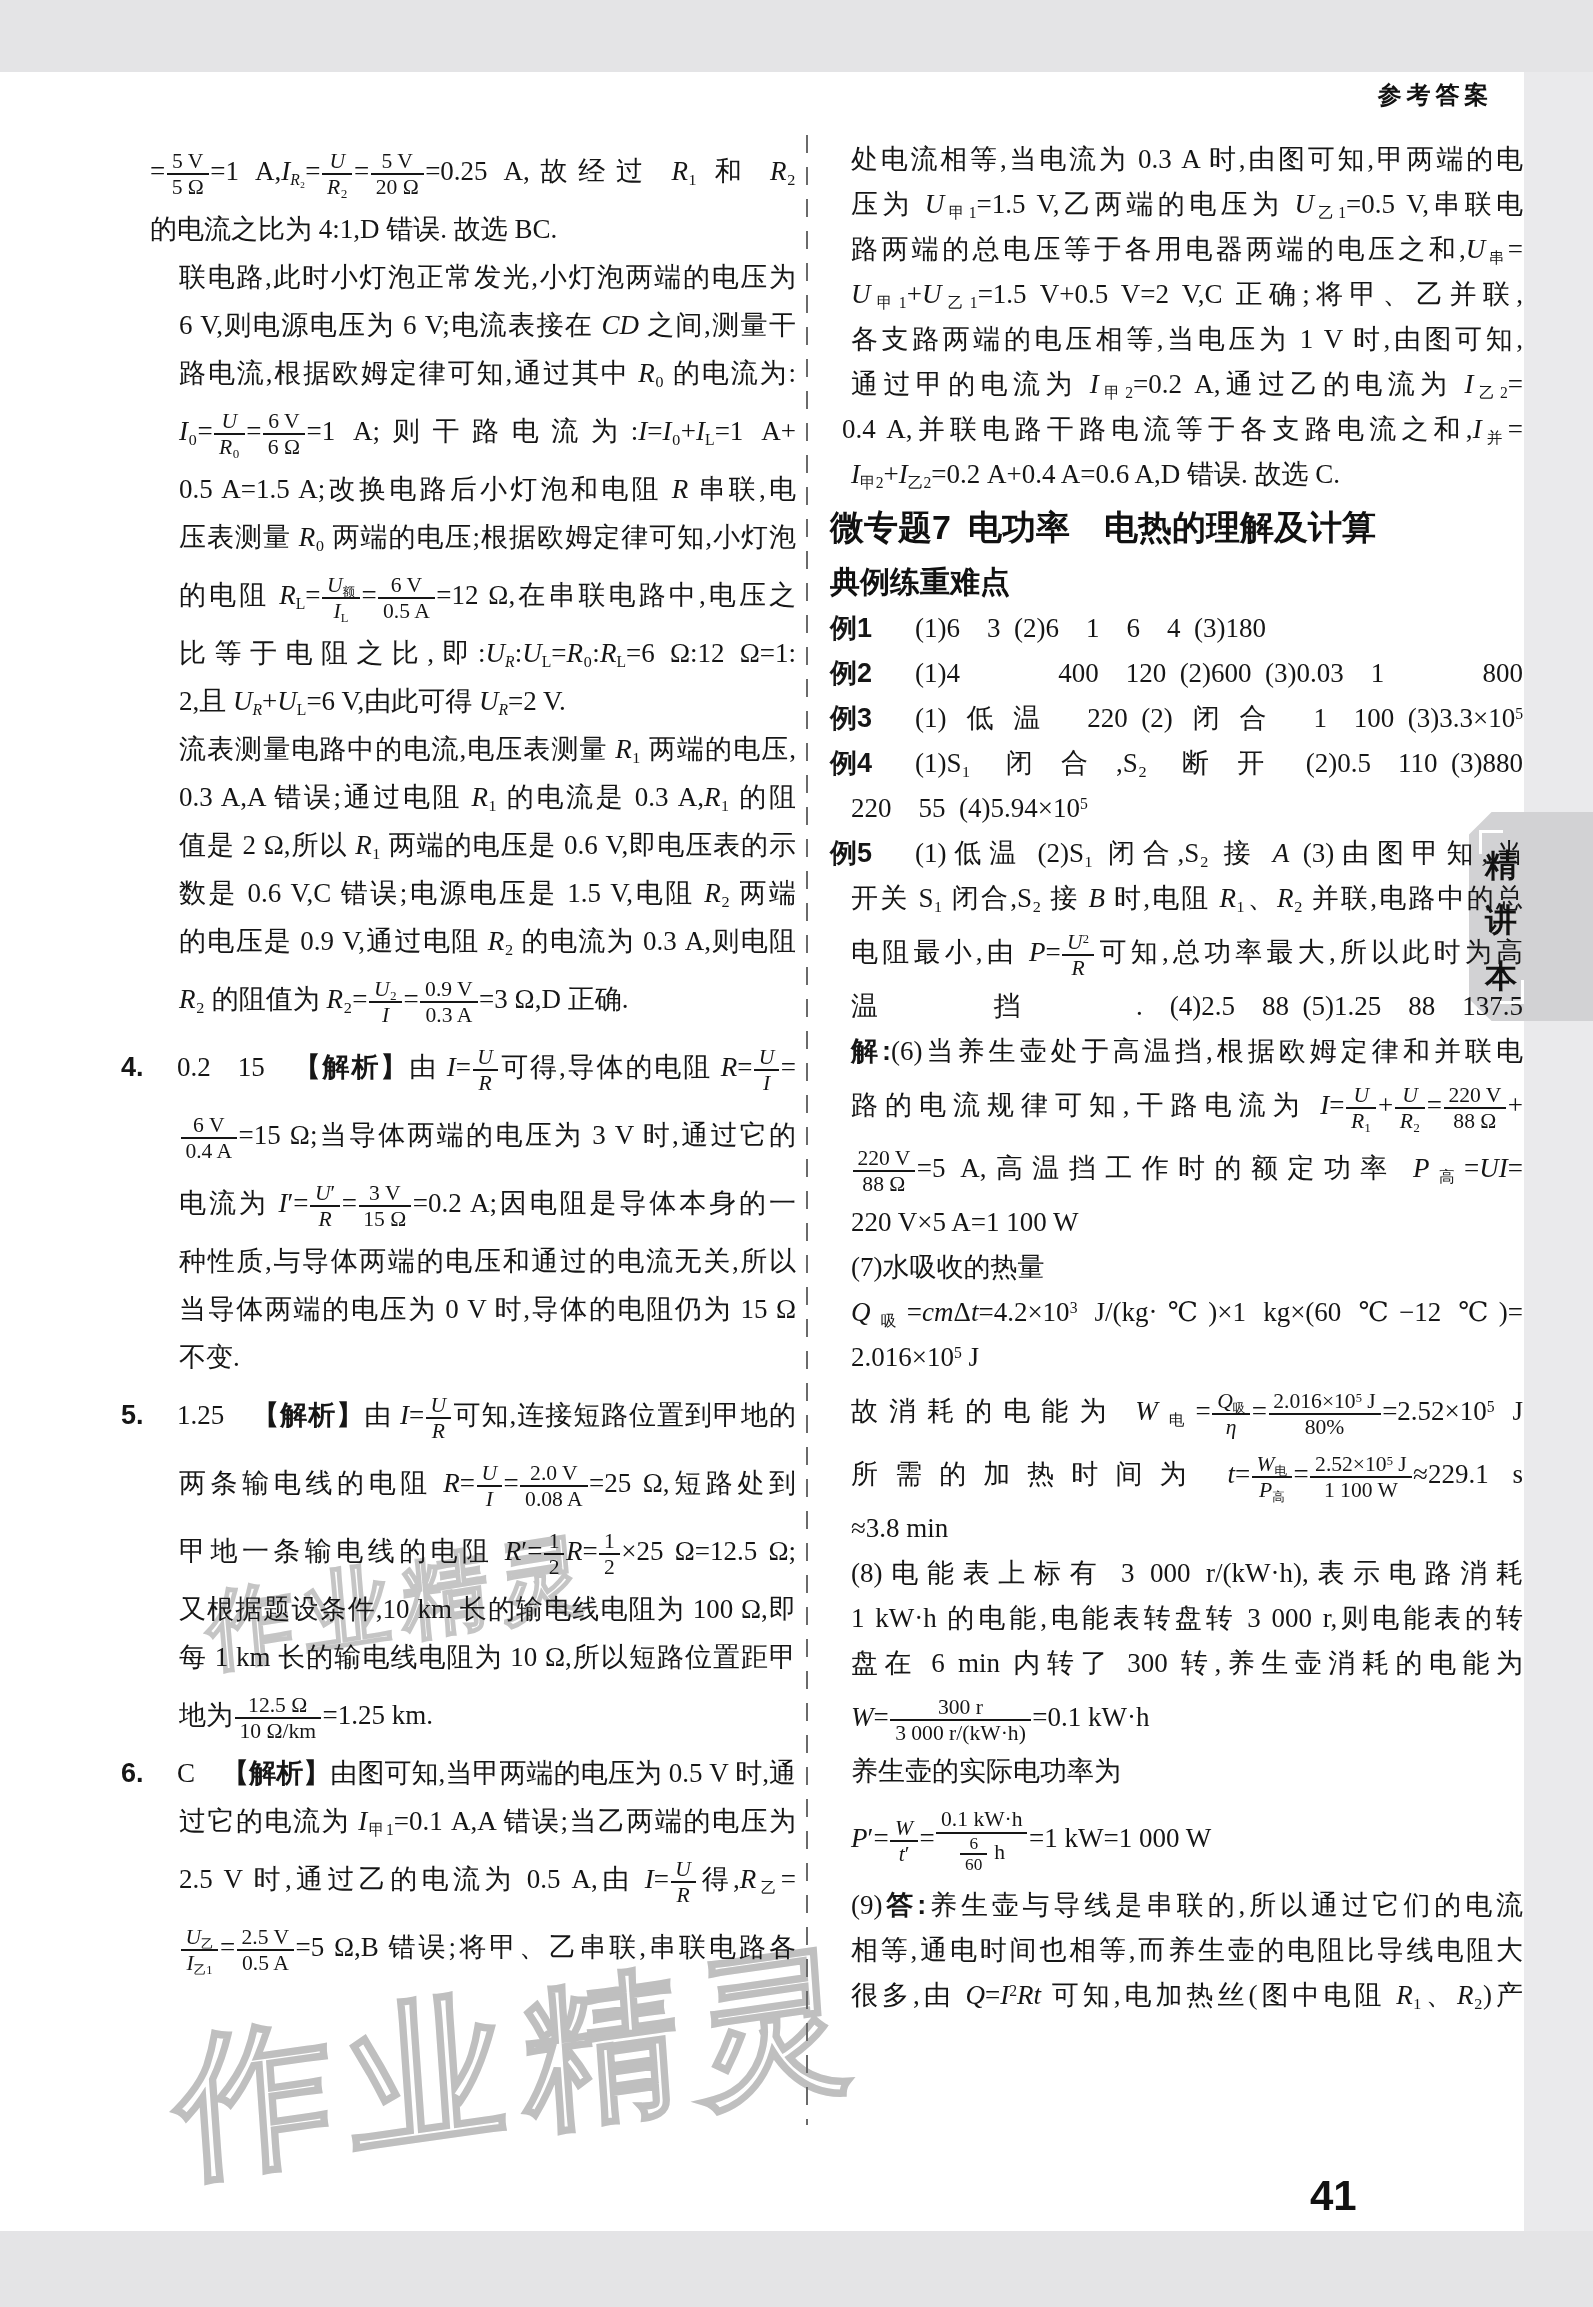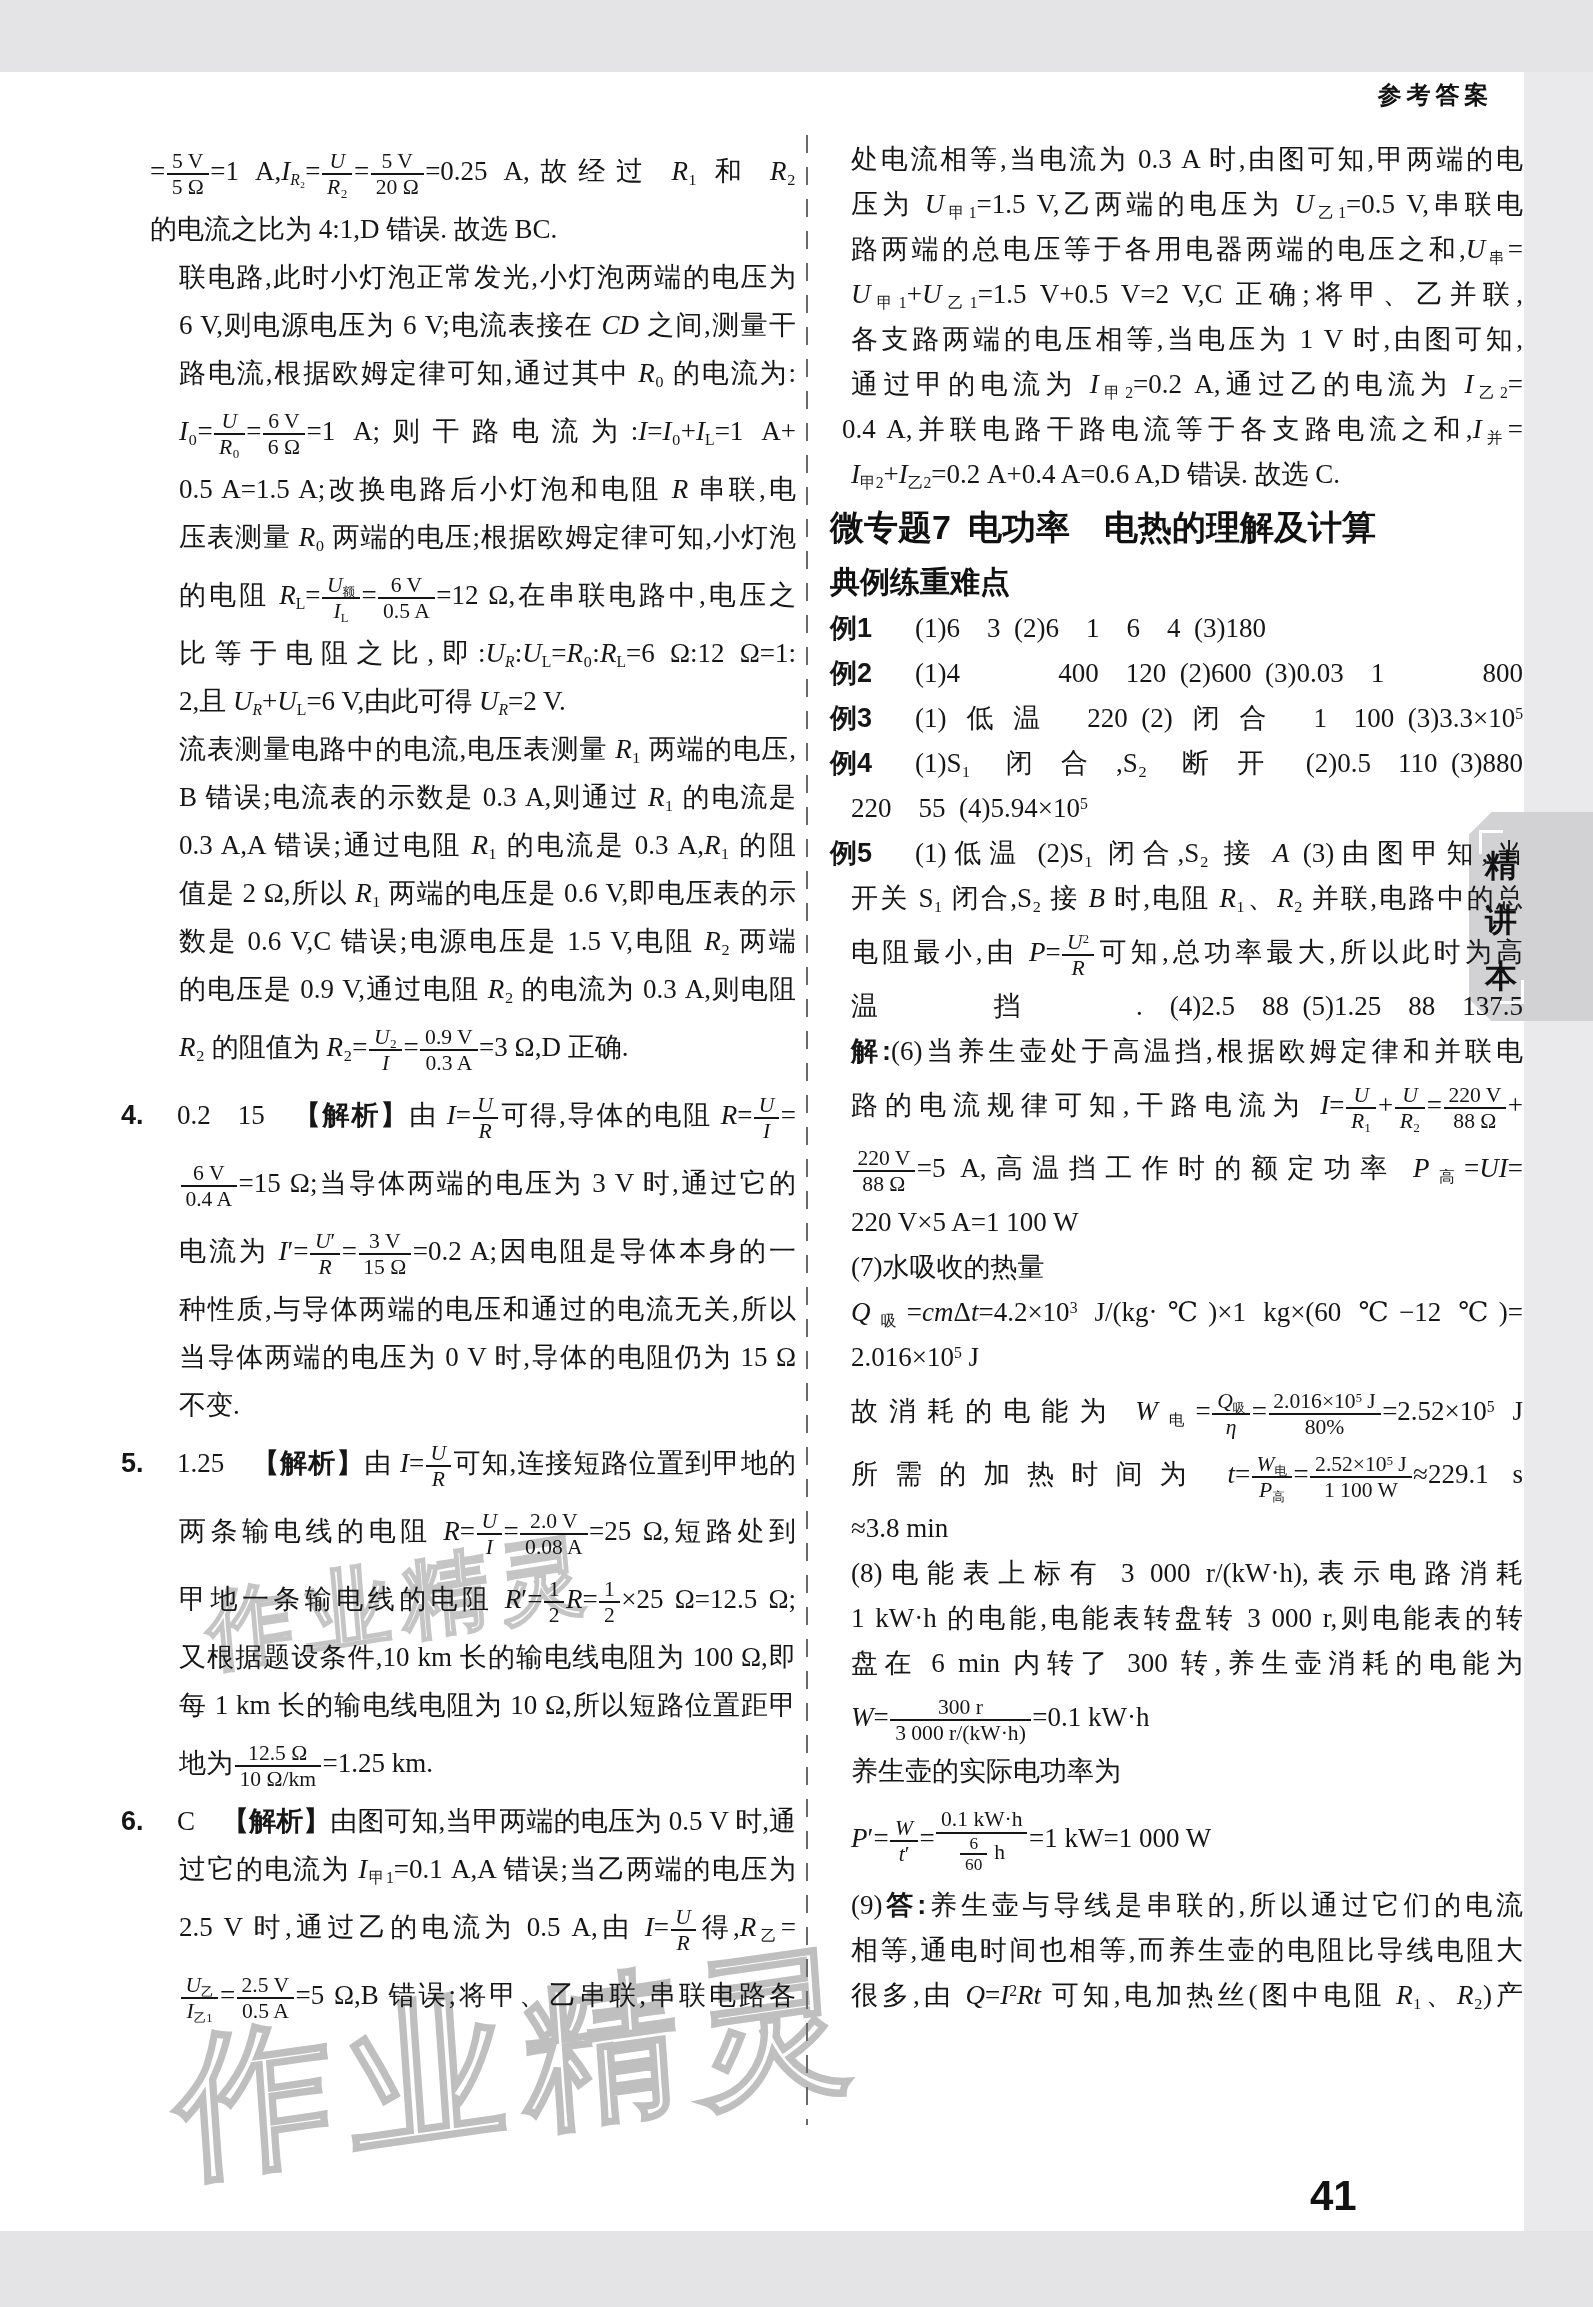--- a/index.html
+++ b/index.html
@@ -102,21 +102,20 @@
     <div class="line tall" style="margin-left: 58px;">的电阻 <em>R</em><sub>L</sub>=<span class="fr">
         <span class="num"><em>U</em><sub>额</sub></span>
         <span class="den"><em>I</em><sub>L</sub></span>
       </span>=<span class="fr">
         <span class="num">6 V</span>
         <span class="den">0.5 A</span>
       </span>=12 Ω,在串联电路中,电压之</div>
     <div class="line" style="margin-left: 58px;">比等于电阻之比,即:<em>U</em><sub><em>R</em></sub>:<em>U</em><sub>L</sub>=<em>R</em>₀:<em>R</em><sub>L</sub>=6 Ω:12 Ω=1:</div>
     <div class="line nj" style="margin-left: 58px;">2,且 <em>U</em><sub><em>R</em></sub>+<em>U</em><sub>L</sub>=6 V,由此可得 <em>U</em><sub><em>R</em></sub>=2 V.</div>
     <div class="line" style="margin-left: 58px;">流表测量电路中的电流,电压表测量 <em>R</em>₁ 两端的电压,</div>
-    <div class="line" style="margin-left: 58px;">B 错误;电流表的示数是 0.3 A,则通过 <em>R</em>₁ 的电流是</div>
     <div class="line" style="margin-left: 58px;">0.3 A,A 错误;通过电阻 <em>R</em>₁ 的电流是 0.3 A,<em>R</em>₁ 的阻</div>
     <div class="line" style="margin-left: 58px;">值是 2 Ω,所以 <em>R</em>₁ 两端的电压是 0.6 V,即电压表的示</div>
     <div class="line" style="margin-left: 58px;">数是 0.6 V,C 错误;电源电压是 1.5 V,电阻 <em>R</em>₂ 两端</div>
     <div class="line" style="margin-left: 58px;">的电压是 0.9 V,通过电阻 <em>R</em>₂ 的电流为 0.3 A,则电阻</div>
     <div class="line tall nj" style="margin-left: 58px;"><em>R</em>₂ 的阻值为 <em>R</em>₂=<span class="fr">
         <span class="num"><em>U</em>₂</span>
         <span class="den"><em>I</em></span>
       </span>=<span class="fr">
         <span class="num">0.9 V</span>
         <span class="den">0.3 A</span>

